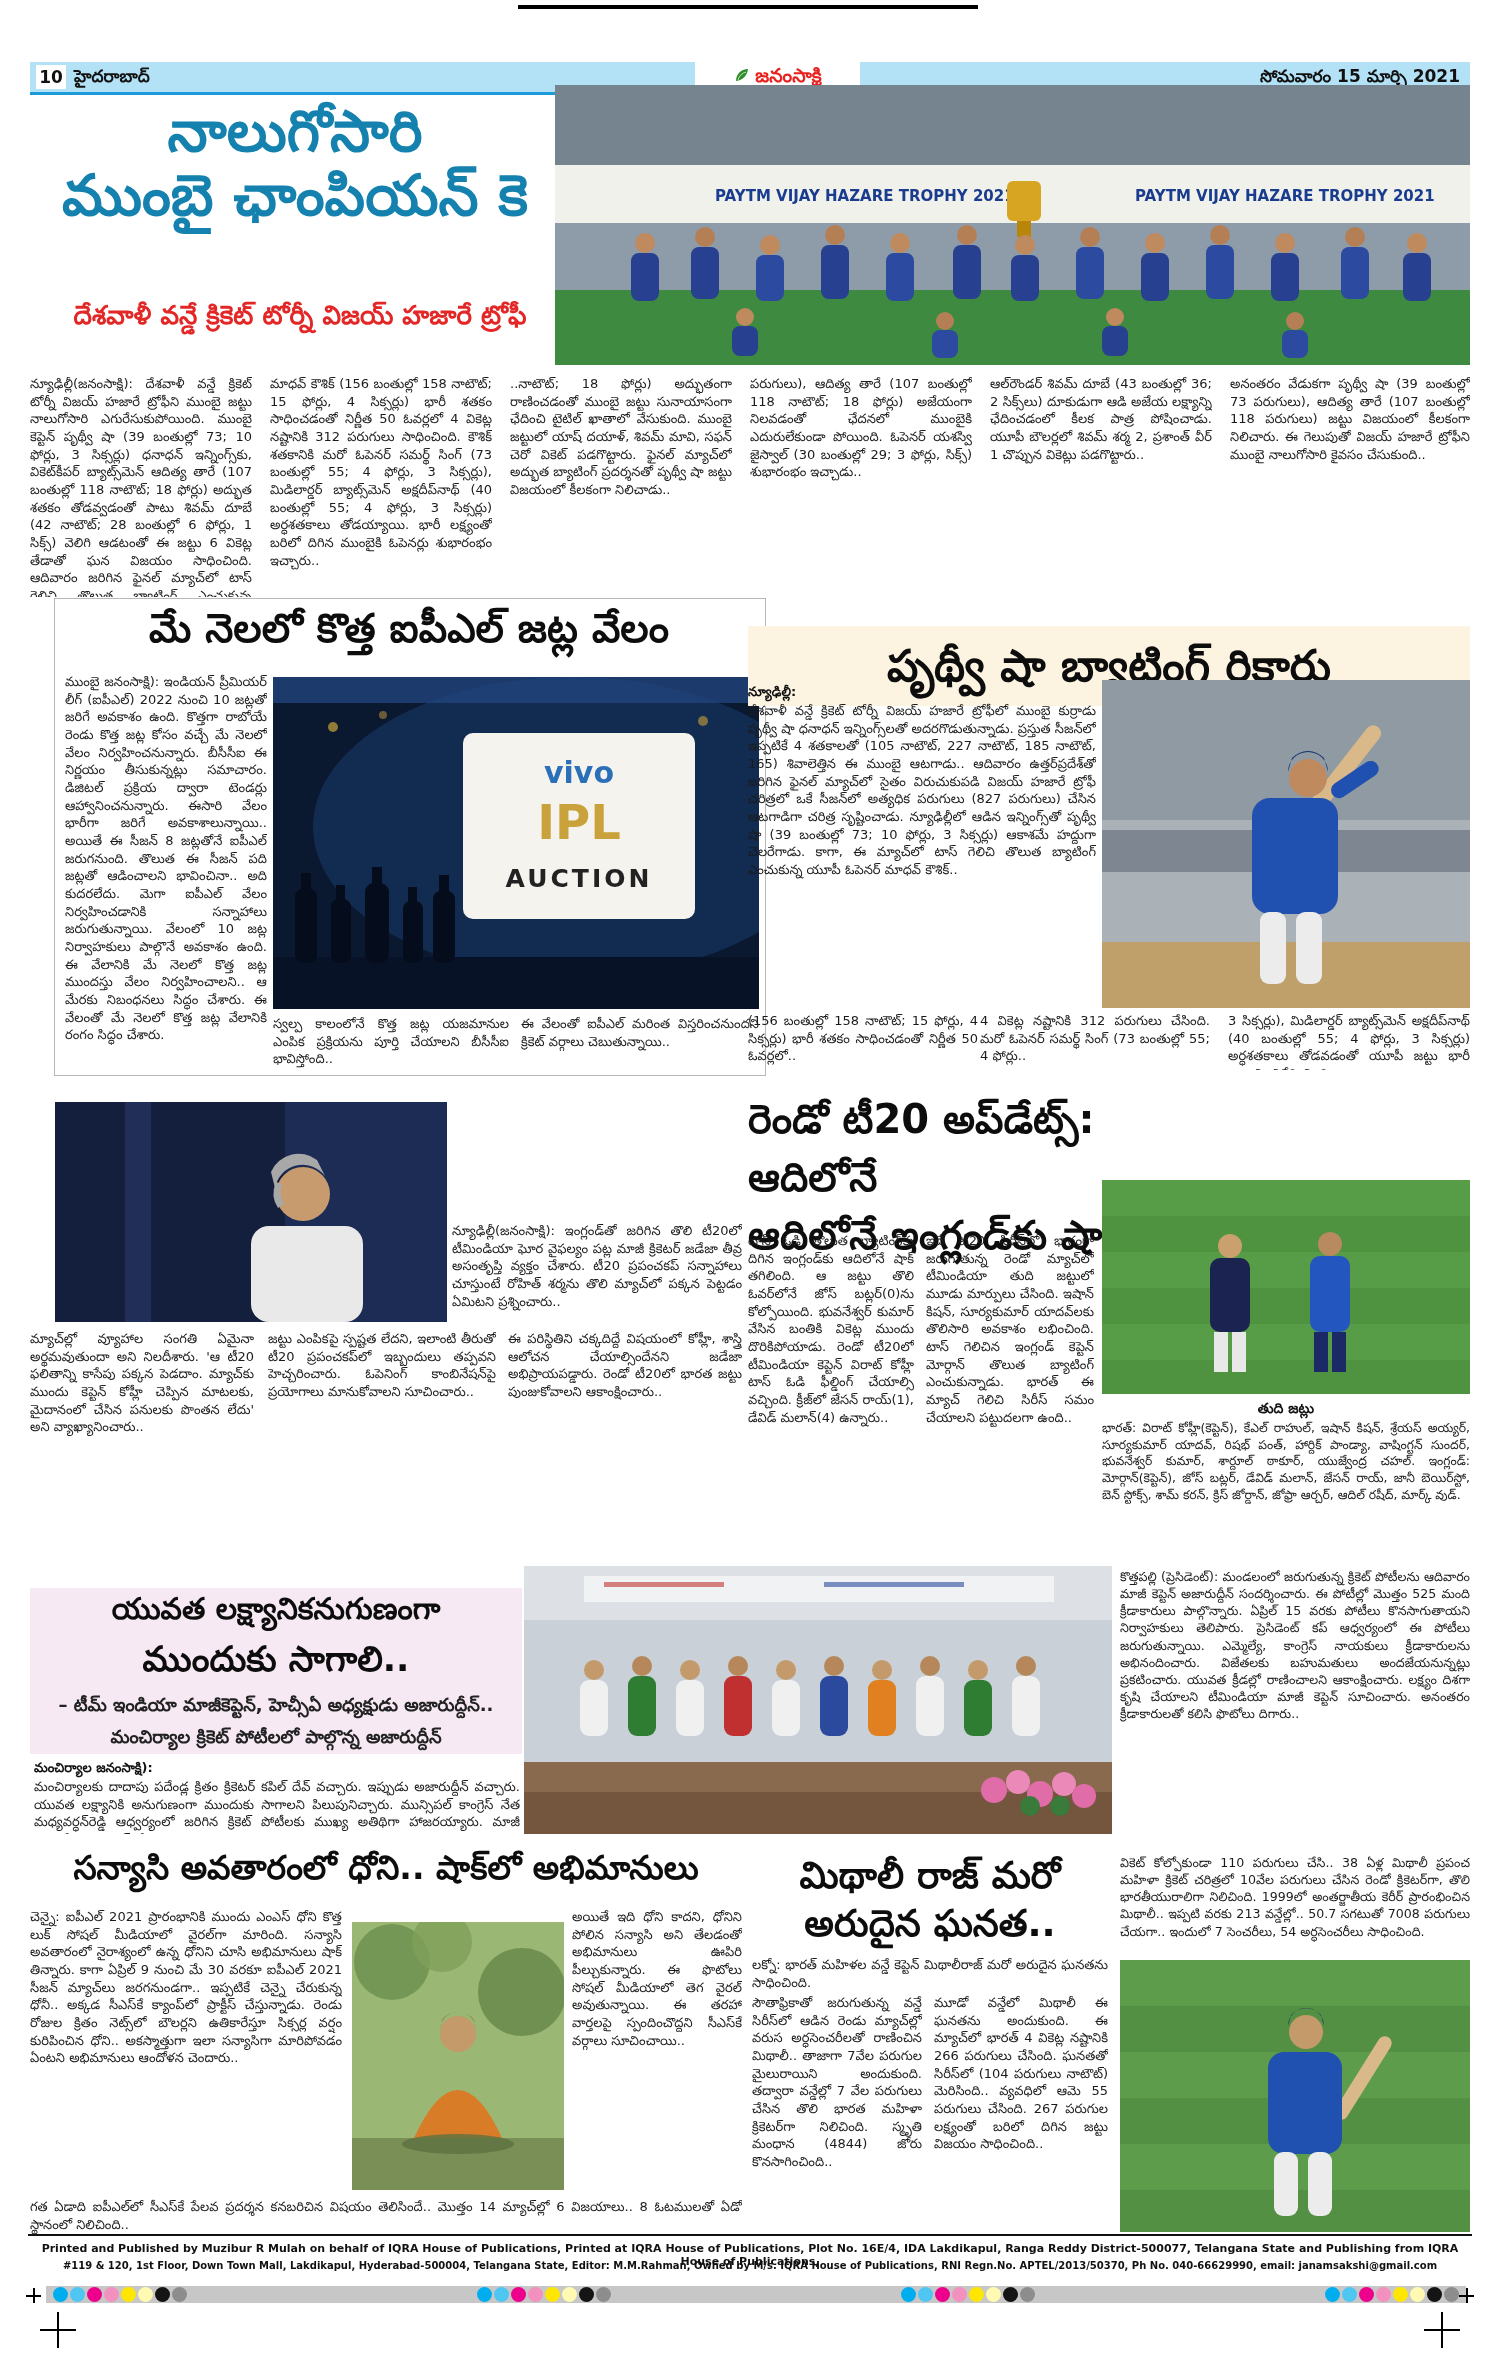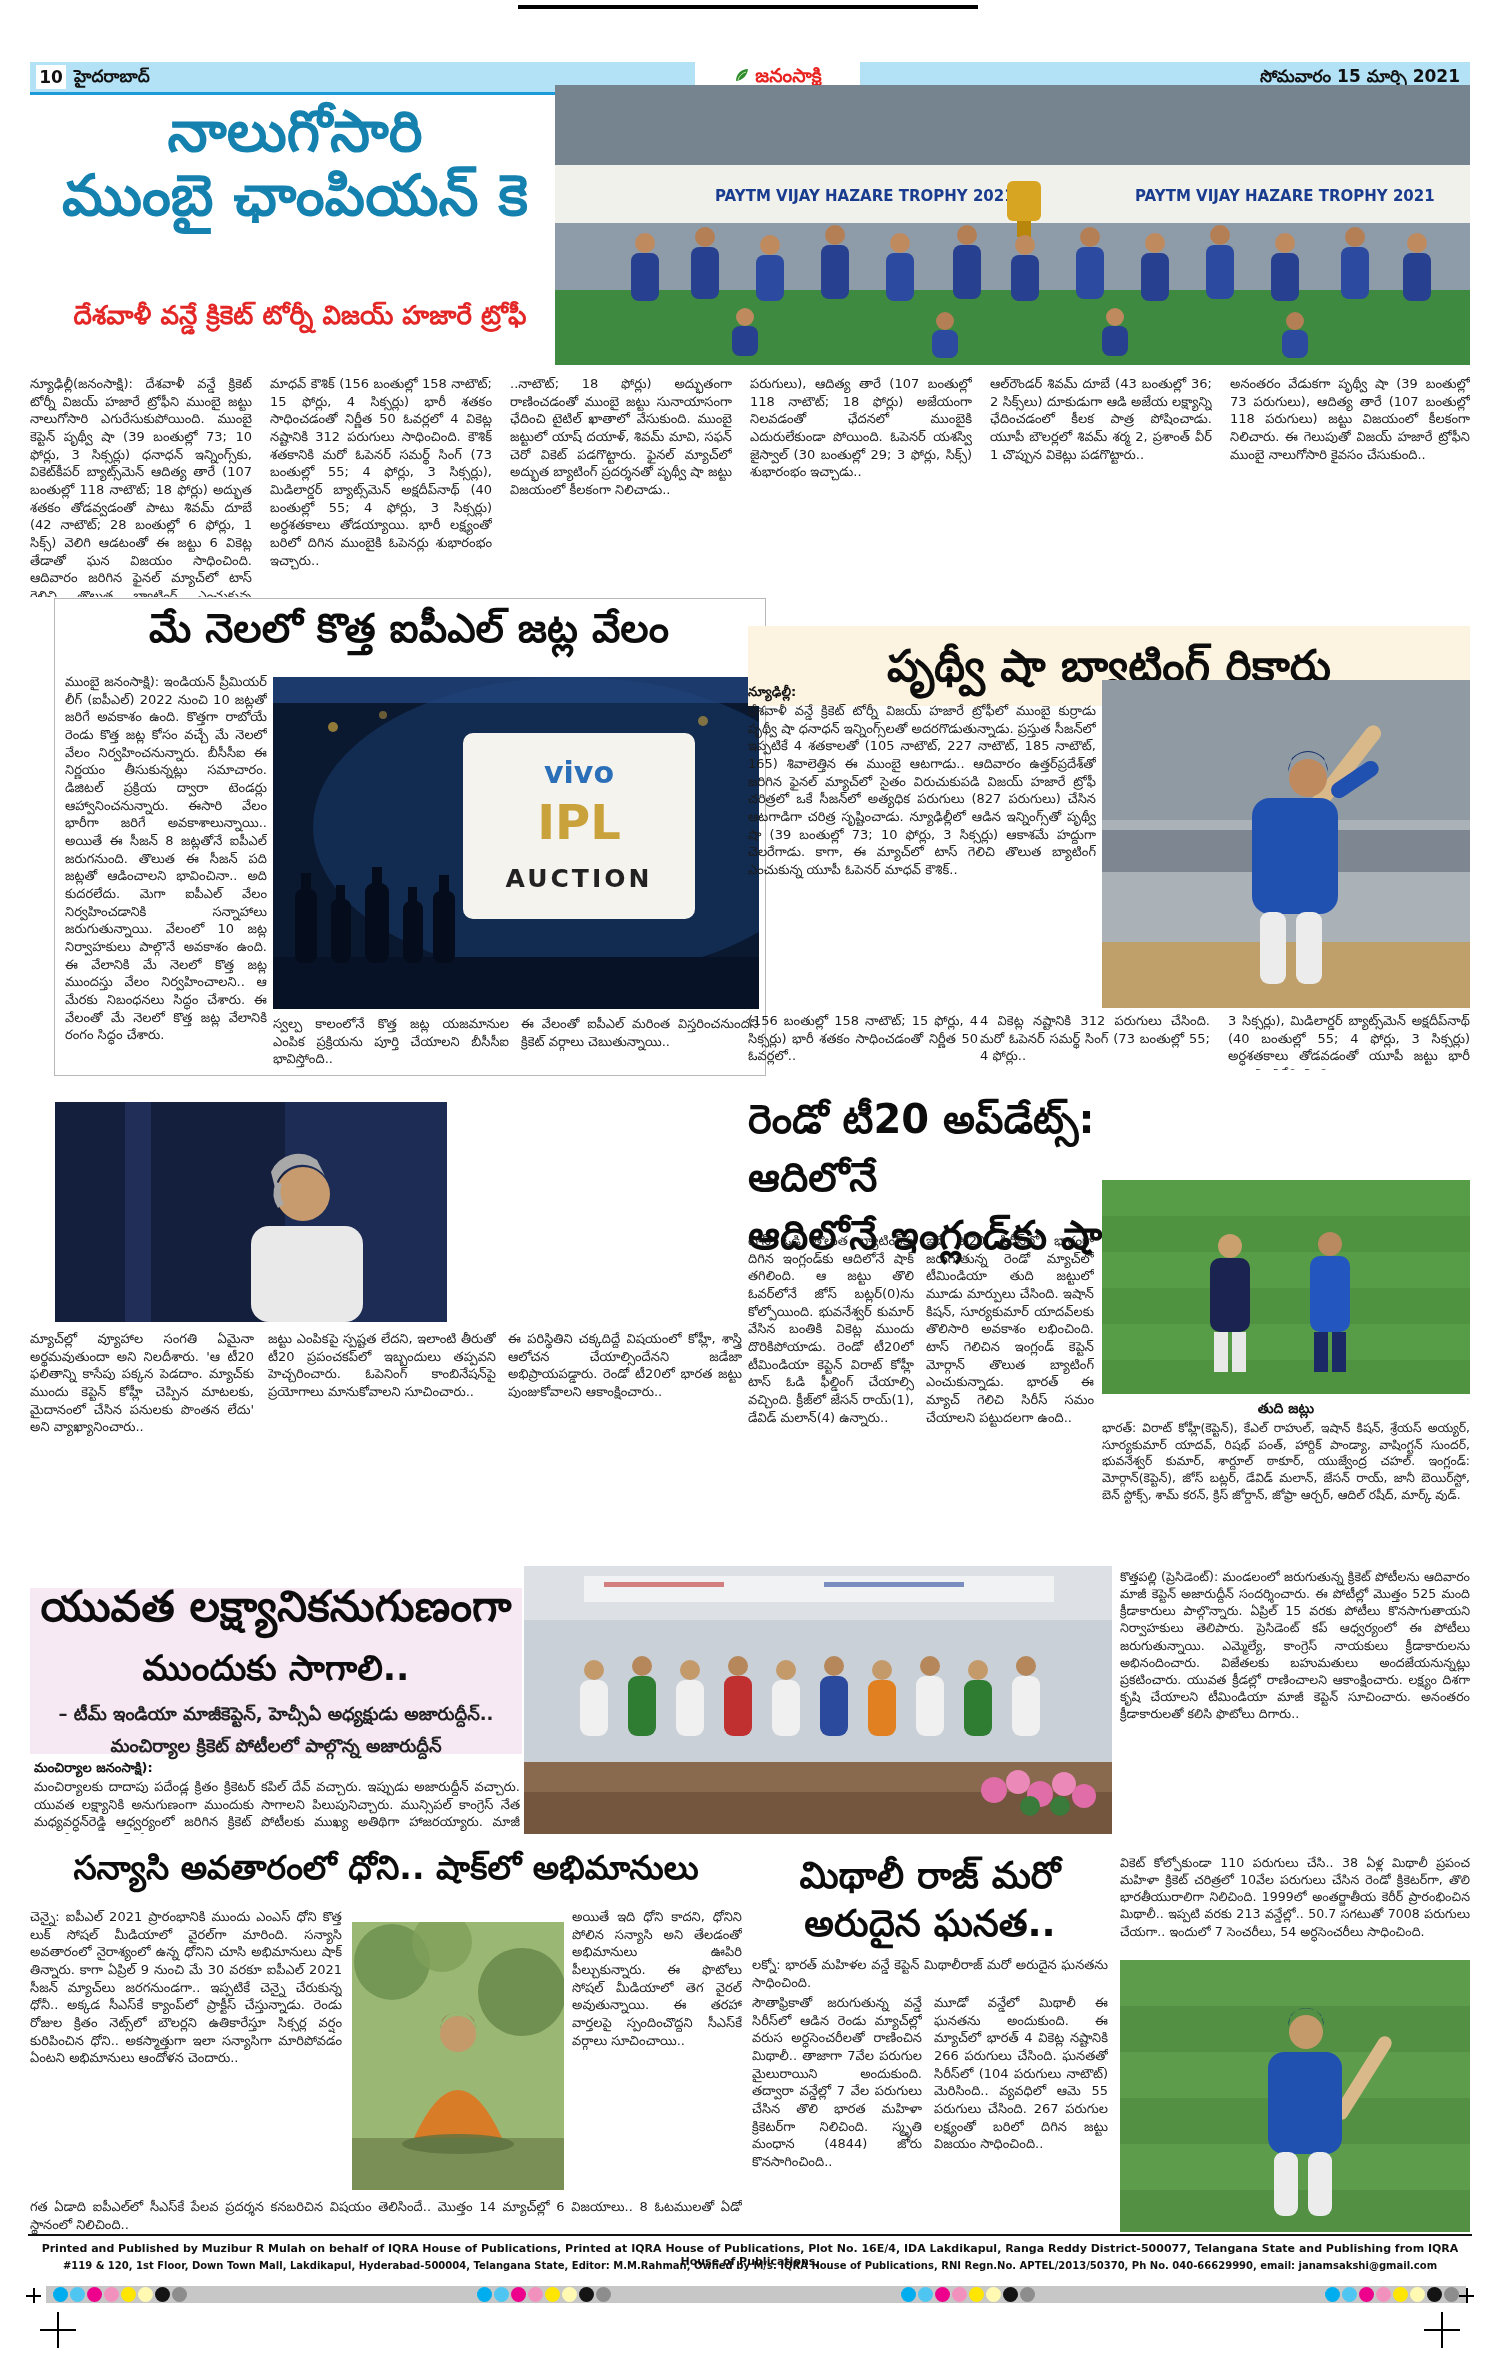--- a/index.html
+++ b/index.html
@@ -170,20 +170,21 @@
       <svg width="392" height="220" viewBox="0 0 392 220">
         <rect width="392" height="220" fill="#141f3d"></rect>
         <rect x="230" y="0" width="162" height="220" fill="#1d2c55"></rect>
         <rect x="70" y="0" width="26" height="220" fill="#2a3a6a" opacity="0.6"></rect>
         <circle cx="248" cy="92" r="27" fill="#c79b6e"></circle>
         <path d="M220 86 a28 28 0 0 1 50 -12 l-8 -16 a30 30 0 0 0 -46 12 Z" fill="#a8a8a8"></path>
         <path d="M221 80 q-6 14 2 26 l6 -4 q-6 -10 -2 -20 Z" fill="#a8a8a8"></path>
         <rect x="196" y="124" width="112" height="96" rx="18" fill="#e9e9e9"></rect>
       </svg>
     </div>
+    <div class="abs col" style="left:422px;top:120px;width:290px;height:102px;">న్యూఢిల్లీ(జనంసాక్షి): ఇంగ్లండ్‌తో జరిగిన తొలి టీ20లో టీమిండియా ఘోర వైఫల్యం పట్ల మాజీ క్రికెటర్ జడేజా తీవ్ర అసంతృప్తి వ్యక్తం చేశారు. టీ20 ప్రపంచకప్ సన్నాహాలు చూస్తుంటే రోహిత్ శర్మను తొలి మ్యాచ్‌లో పక్కన పెట్టడం ఏమిటని ప్రశ్నించారు..</div>
     <div class="abs col" style="left:0;top:228px;width:224px;height:232px;">మ్యాచ్‌ల్లో వ్యూహాల సంగతి ఏమైనా అర్థమవుతుందా అని నిలదీశారు. 'ఆ టీ20 ఫలితాన్ని కాసేపు పక్కన పెడదాం. మ్యాచ్‌కు ముందు కెప్టెన్ కోహ్లీ చెప్పిన మాటలకు, మైదానంలో చేసిన పనులకు పొంతన లేదు' అని వ్యాఖ్యానించారు..</div>
     <div class="abs col" style="left:238px;top:228px;width:228px;height:232px;">జట్టు ఎంపికపై స్పష్టత లేదని, ఇలాంటి తీరుతో టీ20 ప్రపంచకప్‌లో ఇబ్బందులు తప్పవని హెచ్చరించారు. ఓపెనింగ్ కాంబినేషన్‌పై ప్రయోగాలు మానుకోవాలని సూచించారు..</div>
     <div class="abs col" style="left:478px;top:228px;width:234px;height:232px;">ఈ పరిస్థితిని చక్కదిద్దే విషయంలో కోహ్లీ, శాస్త్రి ఆలోచన చేయాల్సిందేనని జడేజా అభిప్రాయపడ్డారు. రెండో టీ20లో భారత జట్టు పుంజుకోవాలని ఆకాంక్షించారు..</div>
   </div>
 
   <div class="abs" style="left:748px;top:1090px;width:722px;height:478px;">
     <div class="headline-black abs" style="left:0;top:0;width:410px;font-size:40px;line-height:1.45;">
       <div>రెండో టీ20 అప్‌డేట్స్: ఆదిలోనే</div>
       <div>ఆదిలోనే ఇంగ్లండ్‌కు షాక్..</div>
     </div>
@@ -204,21 +205,21 @@
       </svg>
     </div>
     <div class="abs col" style="left:0;top:142px;width:166px;height:330px;">టాస్ ఓడి తొలుత బ్యాటింగ్‌కు దిగిన ఇంగ్లండ్‌కు ఆదిలోనే షాక్ తగిలింది. ఆ జట్టు తొలి ఓవర్‌లోనే జోస్ బట్లర్(0)ను కోల్పోయింది. భువనేశ్వర్ కుమార్ వేసిన బంతికి వికెట్ల ముందు దొరికిపోయాడు. రెండో టీ20లో టీమిండియా కెప్టెన్ విరాట్ కోహ్లీ టాస్ ఓడి ఫీల్డింగ్ చేయాల్సి వచ్చింది. క్రీజ్‌లో జేసన్ రాయ్(1), డేవిడ్ మలాన్(4) ఉన్నారు..</div>
     <div class="abs col" style="left:178px;top:142px;width:168px;height:330px;">ఇదే టీ20 సిరీస్‌లో భాగంగా జరుగుతున్న రెండో మ్యాచ్‌లో టీమిండియా తుది జట్టులో మూడు మార్పులు చేసింది. ఇషాన్ కిషన్, సూర్యకుమార్ యాదవ్‌లకు తొలిసారి అవకాశం లభించింది. టాస్ గెలిచిన ఇంగ్లండ్ కెప్టెన్ మోర్గాన్ తొలుత బ్యాటింగ్ ఎంచుకున్నాడు. భారత్ ఈ మ్యాచ్ గెలిచి సిరీస్ సమం చేయాలని పట్టుదలగా ఉంది..</div>
     <div class="abs center" style="left:354px;top:310px;width:368px;font-size:14px;font-weight:bold;color:#111;">తుది జట్లు</div>
     <div class="abs col" style="left:354px;top:330px;width:368px;height:142px;font-size:12.3px;">భారత్: విరాట్ కోహ్లీ(కెప్టెన్), కేఎల్ రాహుల్, ఇషాన్ కిషన్, శ్రేయస్ అయ్యర్, సూర్యకుమార్ యాదవ్, రిషభ్ పంత్, హార్దిక్ పాండ్యా, వాషింగ్టన్ సుందర్, భువనేశ్వర్ కుమార్, శార్దూల్ ఠాకూర్, యుజ్వేంద్ర చహల్. ఇంగ్లండ్: మోర్గాన్(కెప్టెన్), జోస్ బట్లర్, డేవిడ్ మలాన్, జేసన్ రాయ్, జానీ బెయిర్‌స్టో, బెన్ స్టోక్స్, శామ్ కరన్, క్రిస్ జోర్డాన్, జోఫ్రా ఆర్చర్, ఆదిల్ రషీద్, మార్క్ వుడ్.</div>
   </div>
 
   <div class="abs" style="left:30px;top:1566px;width:1440px;height:272px;">
     <div class="abs center" style="left:0;top:22px;width:492px;height:166px;background:#f6e9f3;display:flex;flex-direction:column;justify-content:center;gap:6px;">
-      <div class="headline-black" style="font-size:43px;">యువత లక్ష్యానికనుగుణంగా</div>
+      <div class="headline-black" style="font-size:30px;">యువత లక్ష్యానికనుగుణంగా</div>
       <div class="headline-black" style="font-size:35px;">ముందుకు సాగాలి..</div>
       <div style="font-size:18px;font-weight:bold;color:#222;">– టీమ్ ఇండియా మాజీకెప్టెన్, హెచ్సీఏ అధ్యక్షుడు అజారుద్దీన్..</div>
       <div style="font-size:18px;font-weight:bold;color:#222;">మంచిర్యాల క్రికెట్ పోటీలలో పాల్గొన్న అజారుద్దీన్</div>
     </div>
     <div class="abs byline" style="left:4px;top:194px;">మంచిర్యాల జనంసాక్షి):</div>
     <div class="abs col" style="left:4px;top:212px;width:486px;height:56px;">మంచిర్యాలకు దాదాపు పదేండ్ల క్రితం క్రికెటర్ కపిల్ దేవ్ వచ్చారు. ఇప్పుడు అజారుద్దీన్ వచ్చారు. యువత లక్ష్యానికి అనుగుణంగా ముందుకు సాగాలని పిలుపునిచ్చారు. మున్సిపల్ కాంగ్రెస్ నేత మధ్యవర్ధన్‌రెడ్డి ఆధ్వర్యంలో జరిగిన క్రికెట్ పోటీలకు ముఖ్య అతిథిగా హాజరయ్యారు. మాజీ ఎమ్మెల్యేలు, కాంగ్రెస్ నేతలు పాల్గొన్నారు..</div>
     <div class="abs" style="left:494px;top:0;width:588px;height:268px;">
       <svg width="588" height="268" viewBox="0 0 588 268">
         <rect width="588" height="268" fill="#c9d0d7"></rect>
         <rect y="0" width="588" height="54" fill="#dde1e6"></rect>

